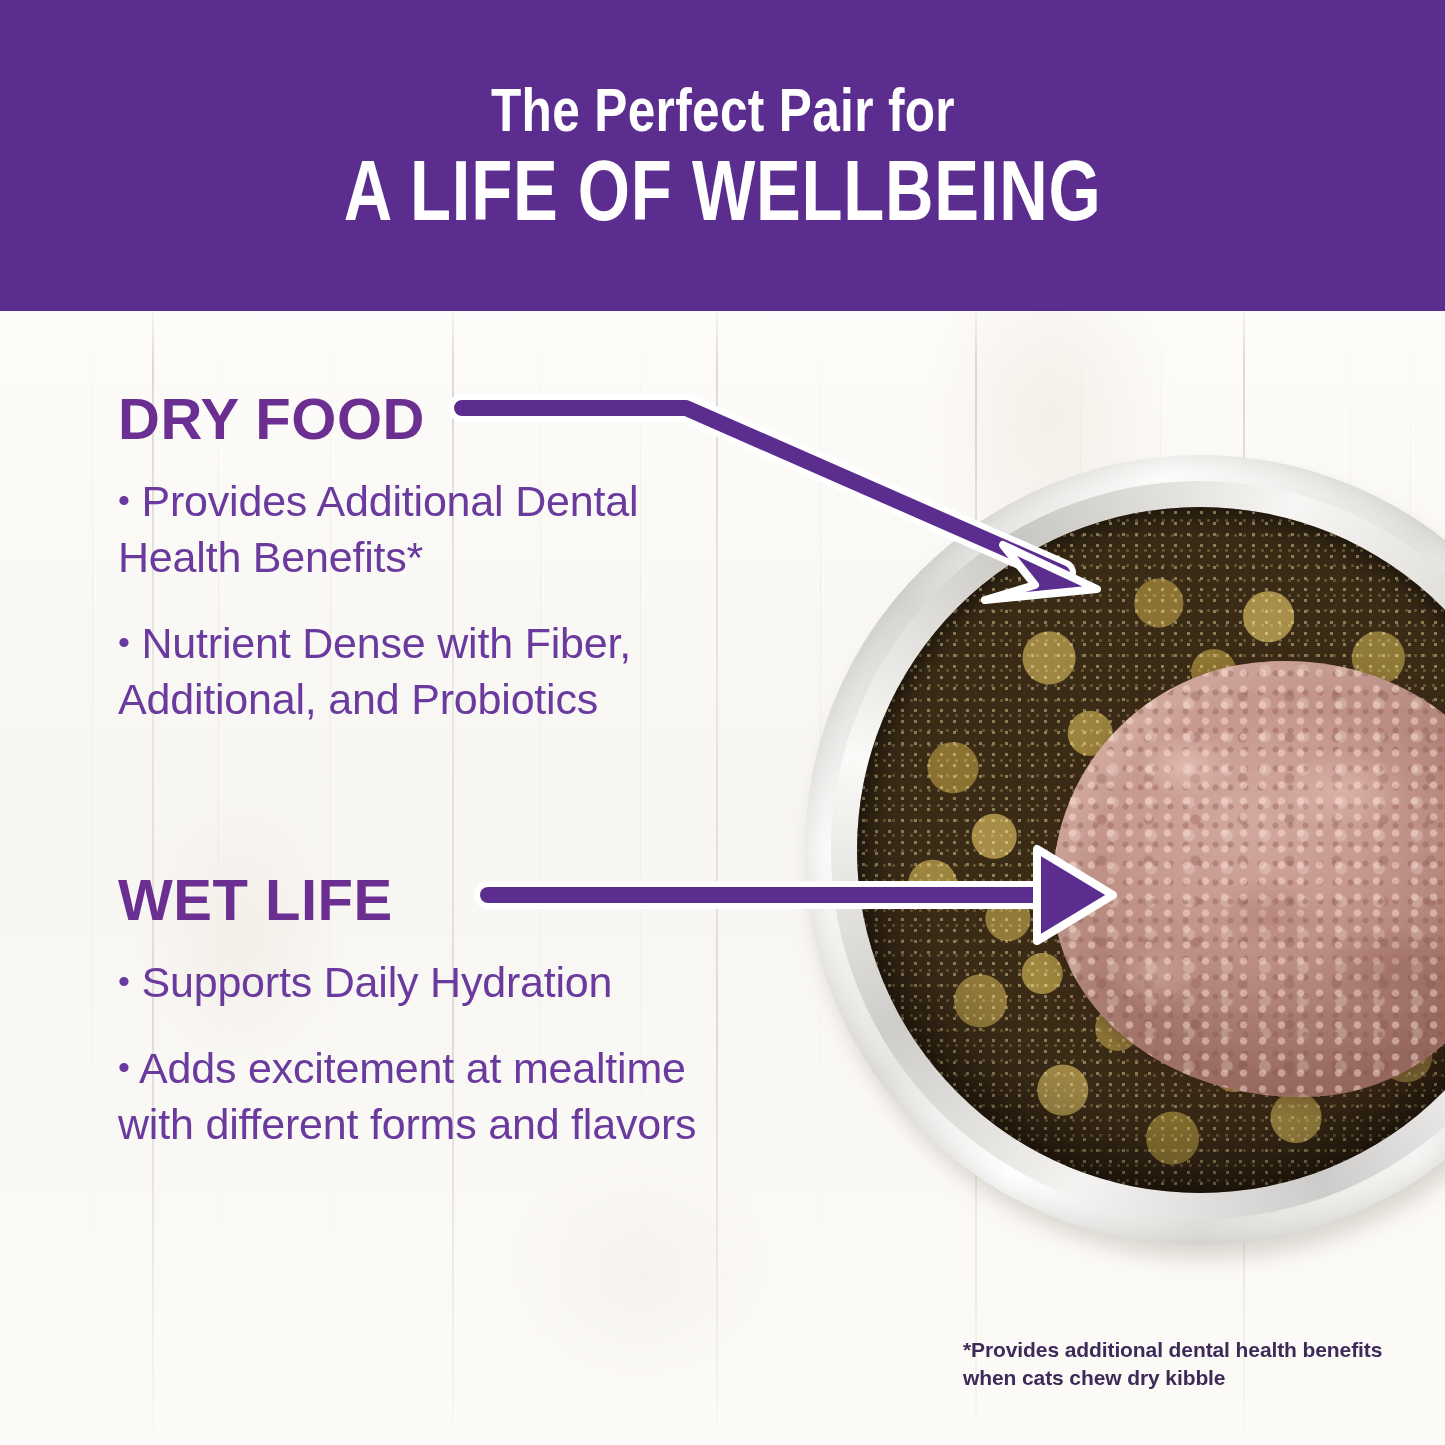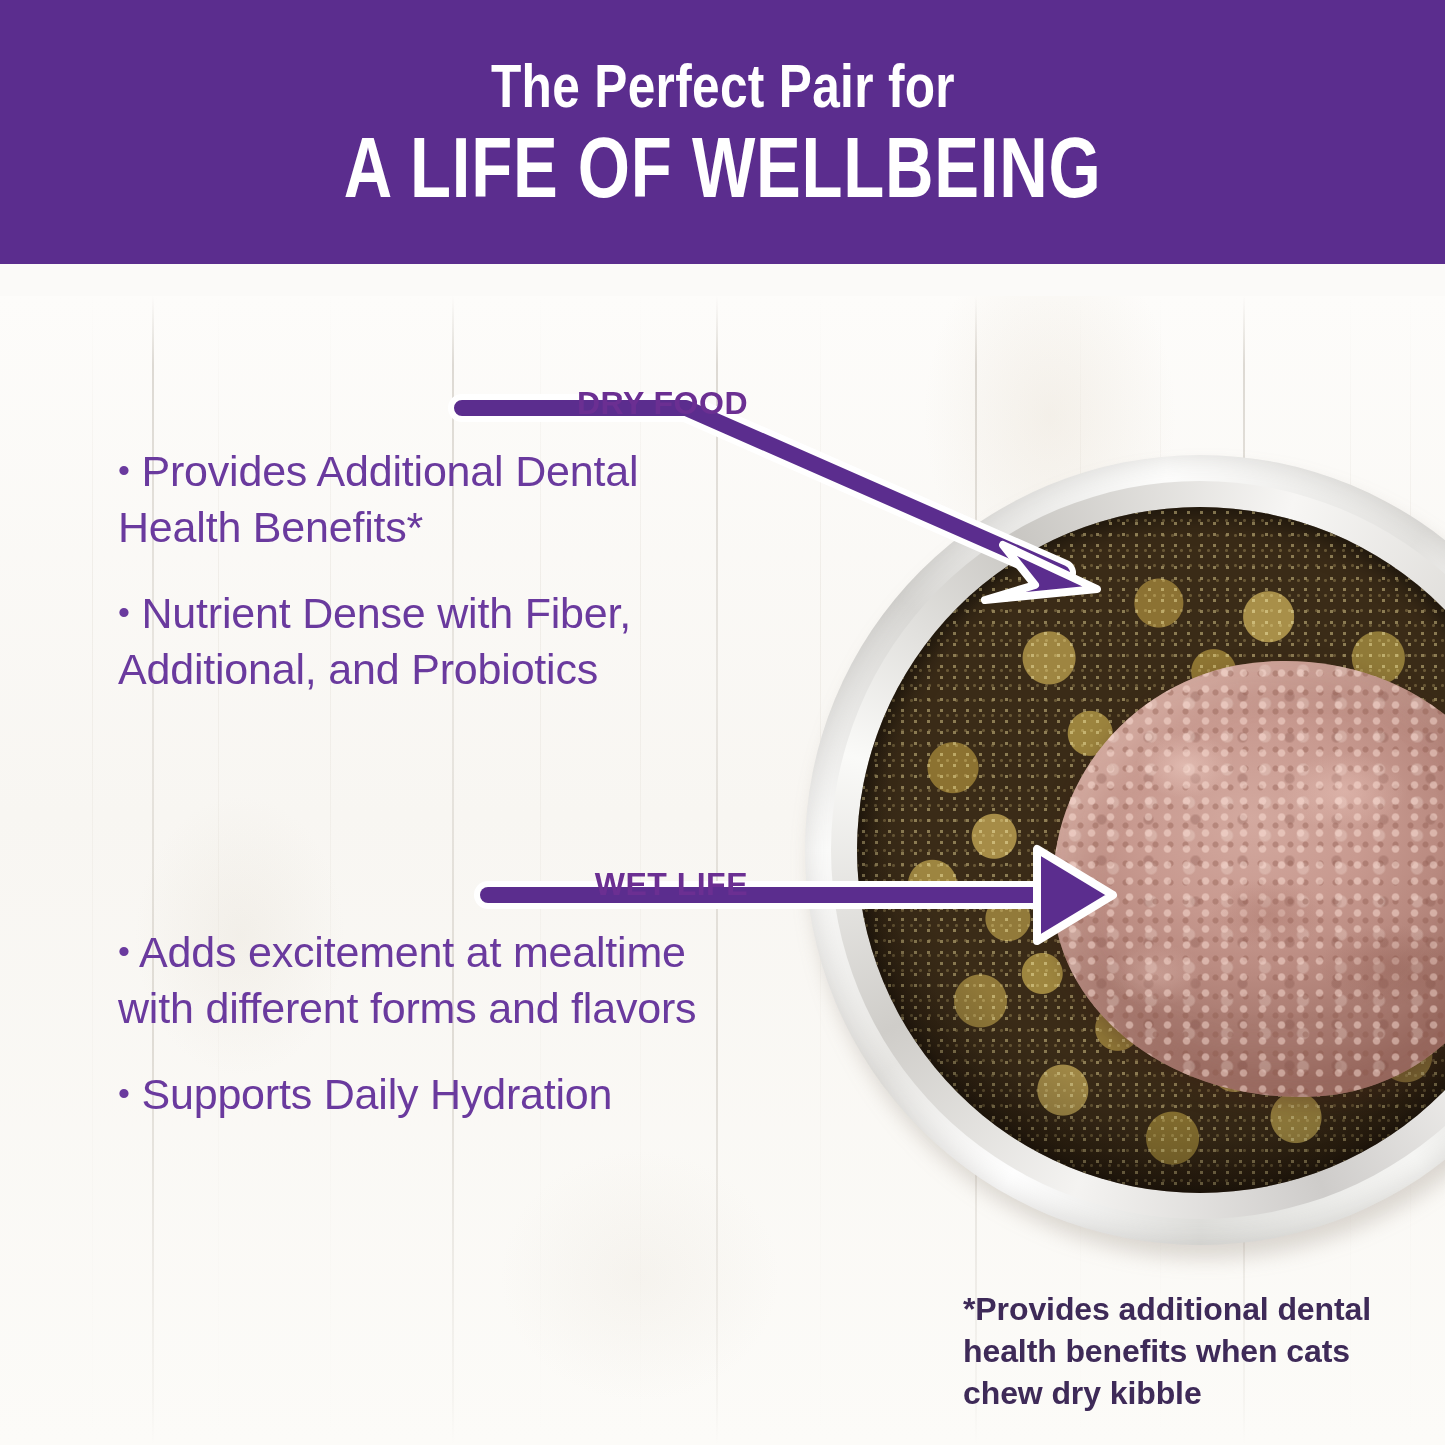--- a/index.html
+++ b/index.html
@@ -40,21 +40,21 @@
       rgba(150,140,125,0) 100%);
   }
   
   .grain{
     position:absolute;top:0;width:1px;height:100%;
     background:linear-gradient(180deg,rgba(170,158,140,0) 0%,rgba(170,158,140,.13) 25%,rgba(170,158,140,.05) 60%,rgba(170,158,140,0) 100%);
   }
 
   
   .banner{
-    position:absolute;left:0;top:0;width:1445px;height:264px;
+    position:absolute;left:0;top:0;width:1445px;height:311px;
     background:#5B2D8E;
     display:flex;flex-direction:column;
     align-items:center;justify-content:center;
     overflow:hidden;
   }
   .banner-l1{
     color:#ffffff;
     font-size:62px;line-height:1.02;
     font-weight:700;
     letter-spacing:.4px;
@@ -189,43 +189,42 @@
       radial-gradient(ellipse 66px 44px at 22% 72%, rgba(255,224,214,.26), rgba(0,0,0,0) 72%);
   }
 
   
   .arrows{position:absolute;left:0;top:0;width:1445px;height:1445px;pointer-events:none;}
 
   
   .section{position:absolute;left:118px;}
   .sec-head{
     color:#6B2F92;
-    font-size:32px;
+    font-size:58px;
     font-weight:700;
     letter-spacing:.5px;
     margin:0 0 22px 0;
     white-space:nowrap;
-    text-align:right;
   }
   .bullet{
     color:#6A3A9E;
     font-size:43px;
     line-height:1.30;
     font-weight:400;
     margin:0 0 30px 0;
     max-width:630px;
     letter-spacing:-.2px;
   }
   .bullet:last-child{margin-bottom:0;}
   .bdot{display:inline-block;vertical-align:.12em;font-size:34px;line-height:0;}
 
   .footnote{
-    position:absolute;left:963px;top:1288px;width:430px;
+    position:absolute;left:963px;top:1336px;width:430px;
     color:#3E2A58;
-    font-size:32px;
+    font-size:21px;
     line-height:1.32;
     font-weight:600;
     letter-spacing:-.1px;
   }
 </style>
 </head>
 <body>
 
 <div class="canvas">
 
@@ -283,19 +282,19 @@
   </svg>
 
   <div class="section" style="top:385px">
     <h2 class="sec-head">DRY FOOD</h2>
     <p class="bullet"><span class="bdot">•</span> <span>Provides Additional Dental Health Benefits*</span></p>
     <p class="bullet"><span class="bdot">•</span> <span>Nutrient Dense with Fiber, Additional, and Probiotics</span></p>
   </div>
 
   <div class="section" style="top:866px">
     <h2 class="sec-head">WET LIFE</h2>
+    <p class="bullet"><span class="bdot">•</span> <span>Supports Daily Hydration</span></p>
     <p class="bullet"><span class="bdot">•</span> <span>Adds excitement at mealtime with different forms and flavors</span></p>
-    <p class="bullet"><span class="bdot">•</span> <span>Supports Daily Hydration</span></p>
   </div>
 
   <div class="footnote">*Provides additional dental health benefits when cats chew dry kibble</div>
 
 </div>
 
 </body></html>

